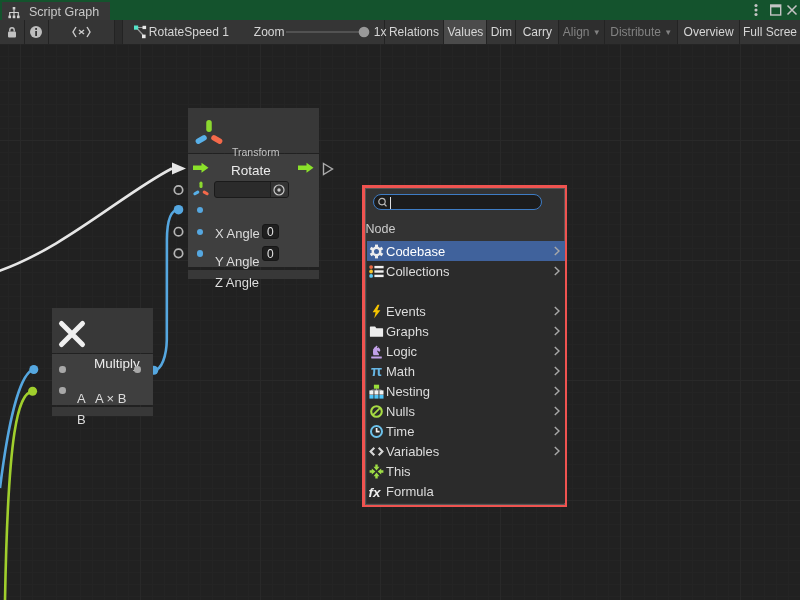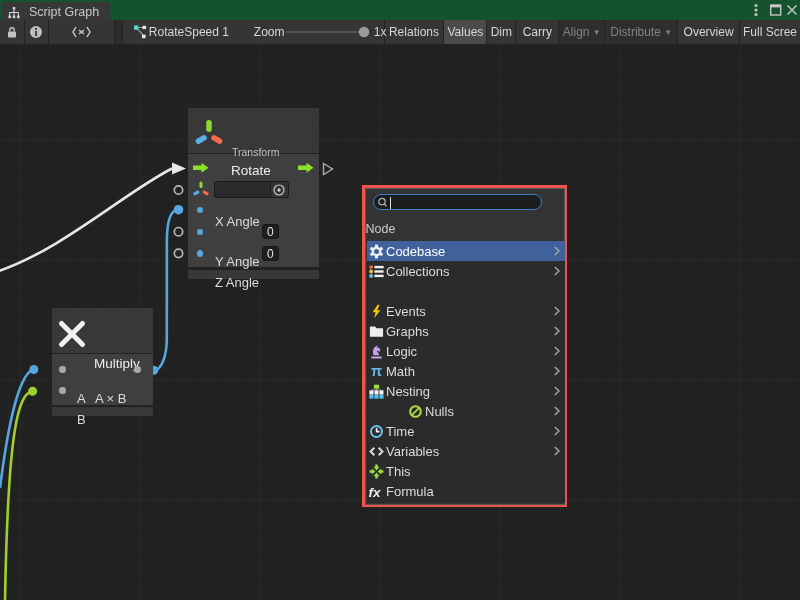--- a/index.html
+++ b/index.html
@@ -165,21 +165,21 @@
     <div style="position:absolute;left:25.5px;top:72.5px;width:75.5px;height:17px;background:#2b2b2b;border:1px solid #1a1a1a;border-radius:3px;overflow:hidden;">
       <div class="lbl" style="left:6px;top:2.5px;font-size:13px;color:#d6d6d6">This</div>
       <div style="position:absolute;right:0;top:0;width:18px;height:17px;background:#343434;border-left:1px solid #1e1e1e"></div>
       <svg width="14" height="14" style="position:absolute;right:2px;top:1.5px">
           <circle cx="7" cy="7" r="5" fill="none" stroke="#c9c9c9" stroke-width="1.2"></circle>
           <circle cx="7" cy="7" r="1.7" fill="#c9c9c9"></circle>
         </svg>
     </div>
 
     <div class="port" style="left:8.5px;top:98.5px;width:6.5px;height:6.5px;background:#55a7e0"></div>
-    <div class="lbl" style="left:27px;top:78px">X Angle</div>
+    <div class="lbl" style="left:27px;top:90px">X Angle</div>
     <div class="port" style="left:8.5px;top:120.5px;width:6.5px;height:6.5px;background:#55a7e0"></div>
     <div class="lbl" style="left:27px;top:117.5px">Y Angle</div>
     <div class="vbox" style="left:74px;top:116.2px;width:16.5px;height:15px;line-height:14px">0</div>
     <div class="port" style="left:8.5px;top:142px;width:6.5px;height:6.5px;background:#55a7e0"></div>
     <div class="lbl" style="left:27px;top:139px">Z Angle</div>
     <div class="vbox" style="left:74px;top:137.9px;width:16.5px;height:15px;line-height:14px">0</div>
   </div>
 
   <svg width="30" height="180" style="left:165px;top:100px">
     <circle cx="13.5" cy="90" r="4.2" fill="none" stroke="#b5b5b5" stroke-width="1.7"></circle>
@@ -335,21 +335,21 @@
                 </g>
               </svg>
             </span>
             <span class="txt" style="">Nesting</span>
             <span class="chev">
               <svg width="8" height="12" style="position:static">
                 <path d="M1.8 2l4.2 4-4.2 4" stroke="#a8a8a8" stroke-width="1.4" fill="none"></path>
               </svg>
             </span>
           </div>
-          <div class="prow" style="top:160.5px;padding-left:39px;">
+          <div class="prow" style="top:160.5px;">
             <span style="margin-left:2.5px;width:17px;display:inline-flex;align-items:center">
               <svg width="15" height="15" viewBox="0 0 15 15">
                 <circle cx="7.5" cy="7.5" r="5.3" fill="none" stroke="#a7db43" stroke-width="2.1"></circle>
                 <path d="M3.6 11.4L11.4 3.6" stroke="#a7db43" stroke-width="1.8"></path>
               </svg>
             </span>
             <span class="txt" style="">Nulls</span>
             <span class="chev">
               <svg width="8" height="12" style="position:static">
                 <path d="M1.8 2l4.2 4-4.2 4" stroke="#a8a8a8" stroke-width="1.4" fill="none"></path>

